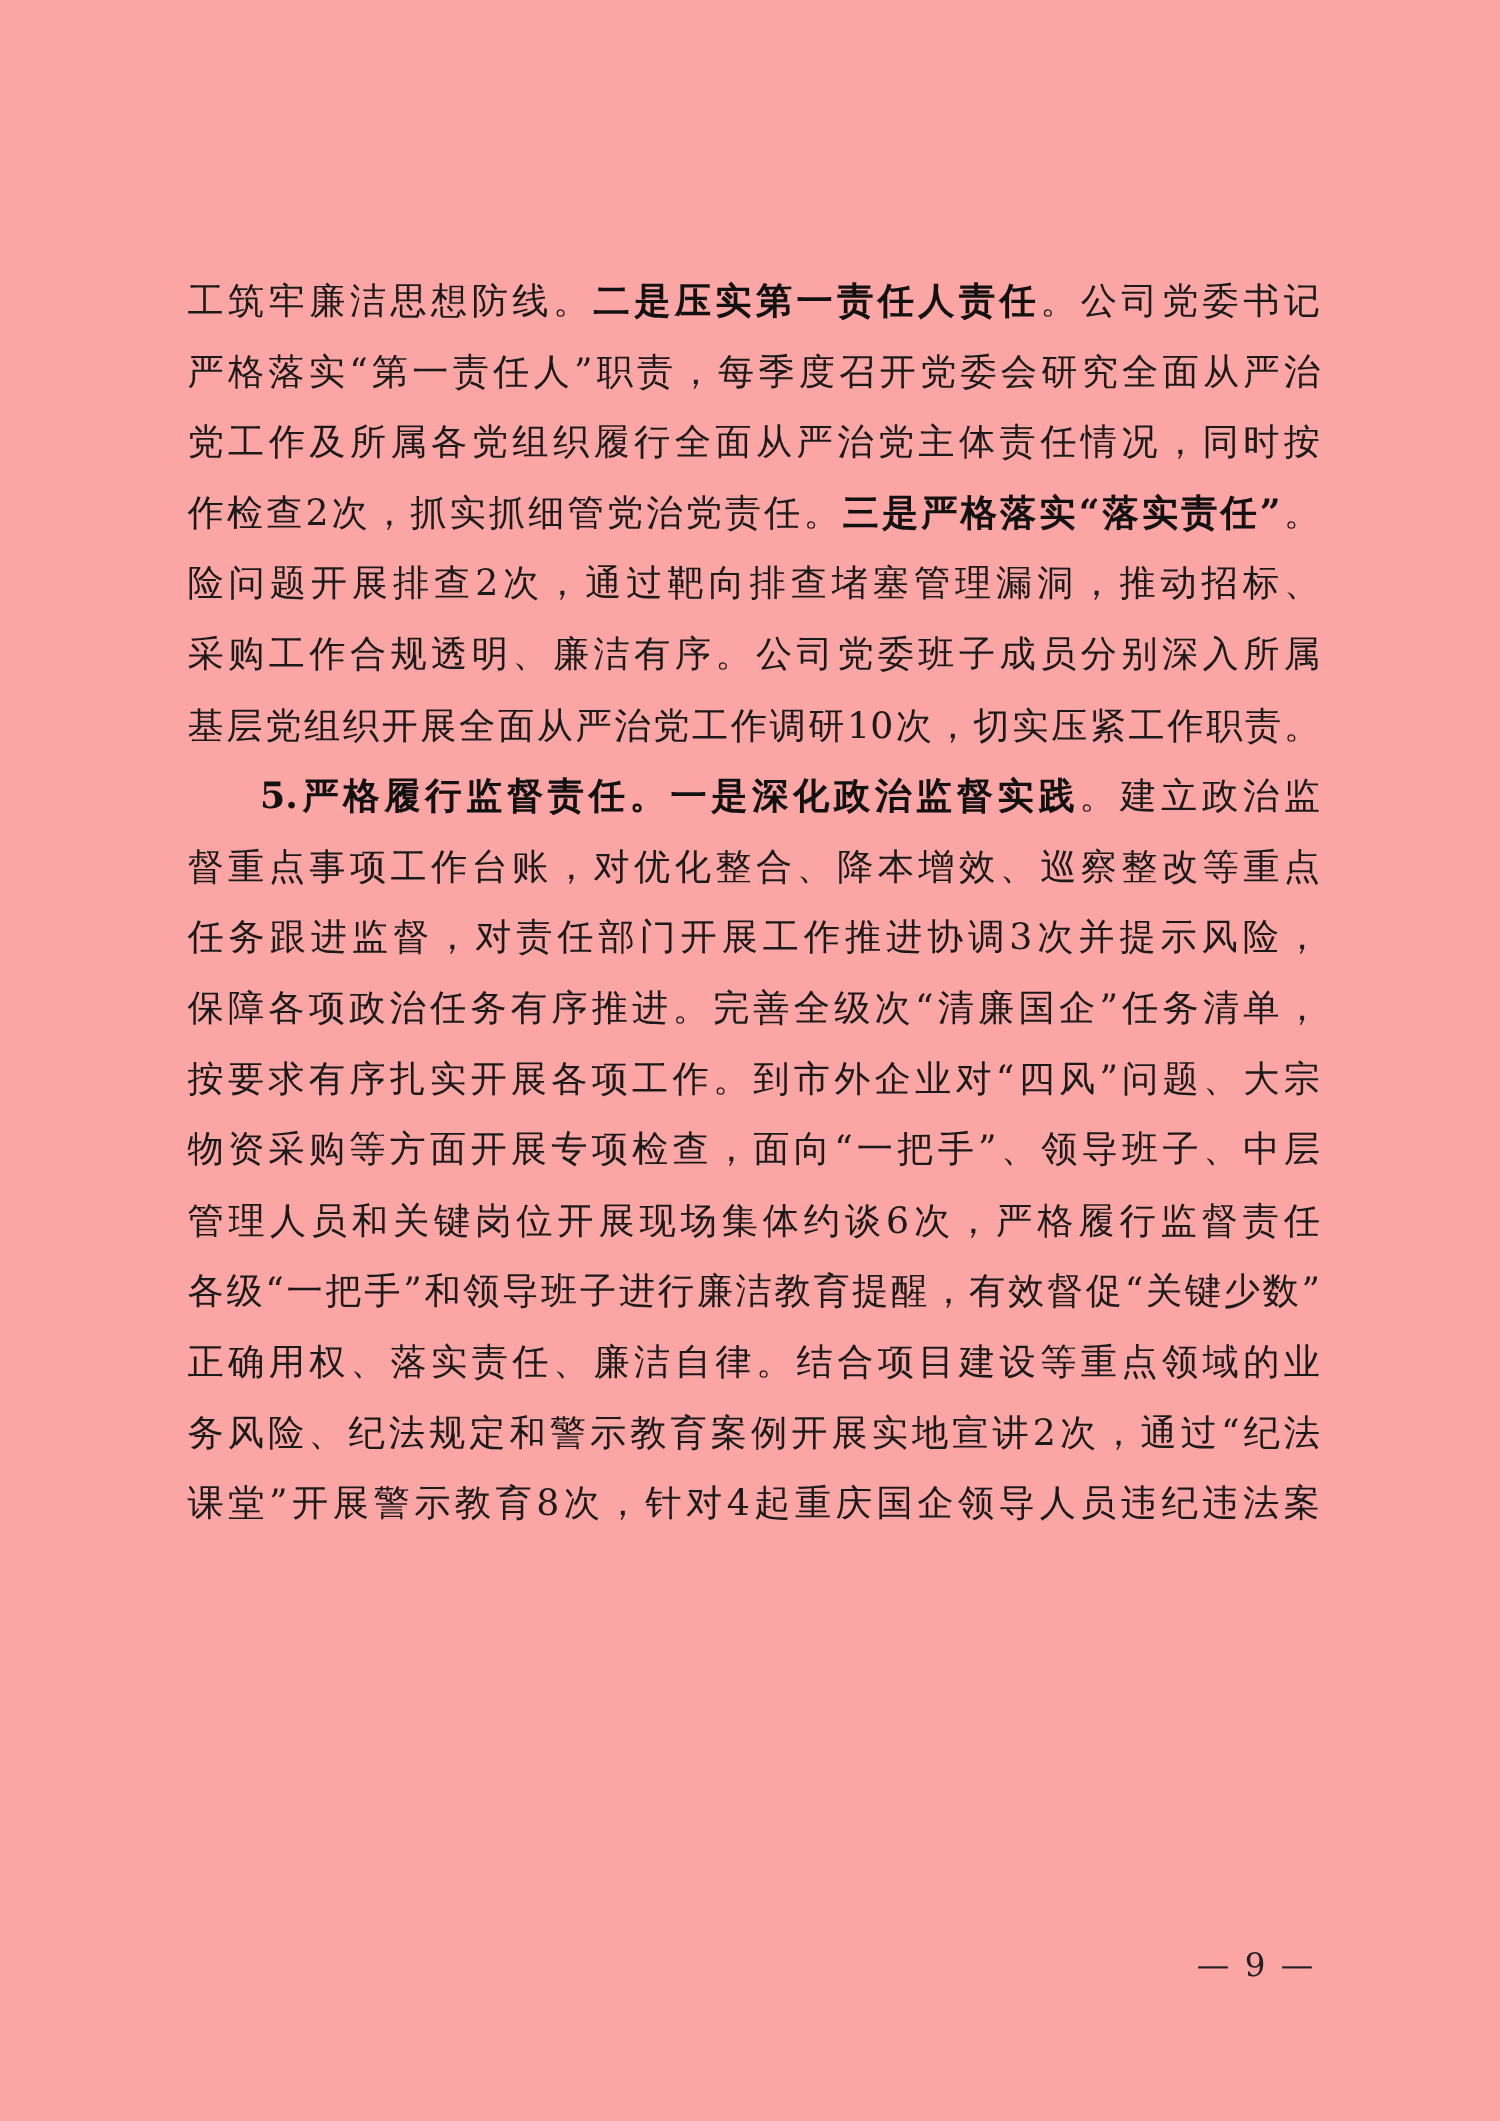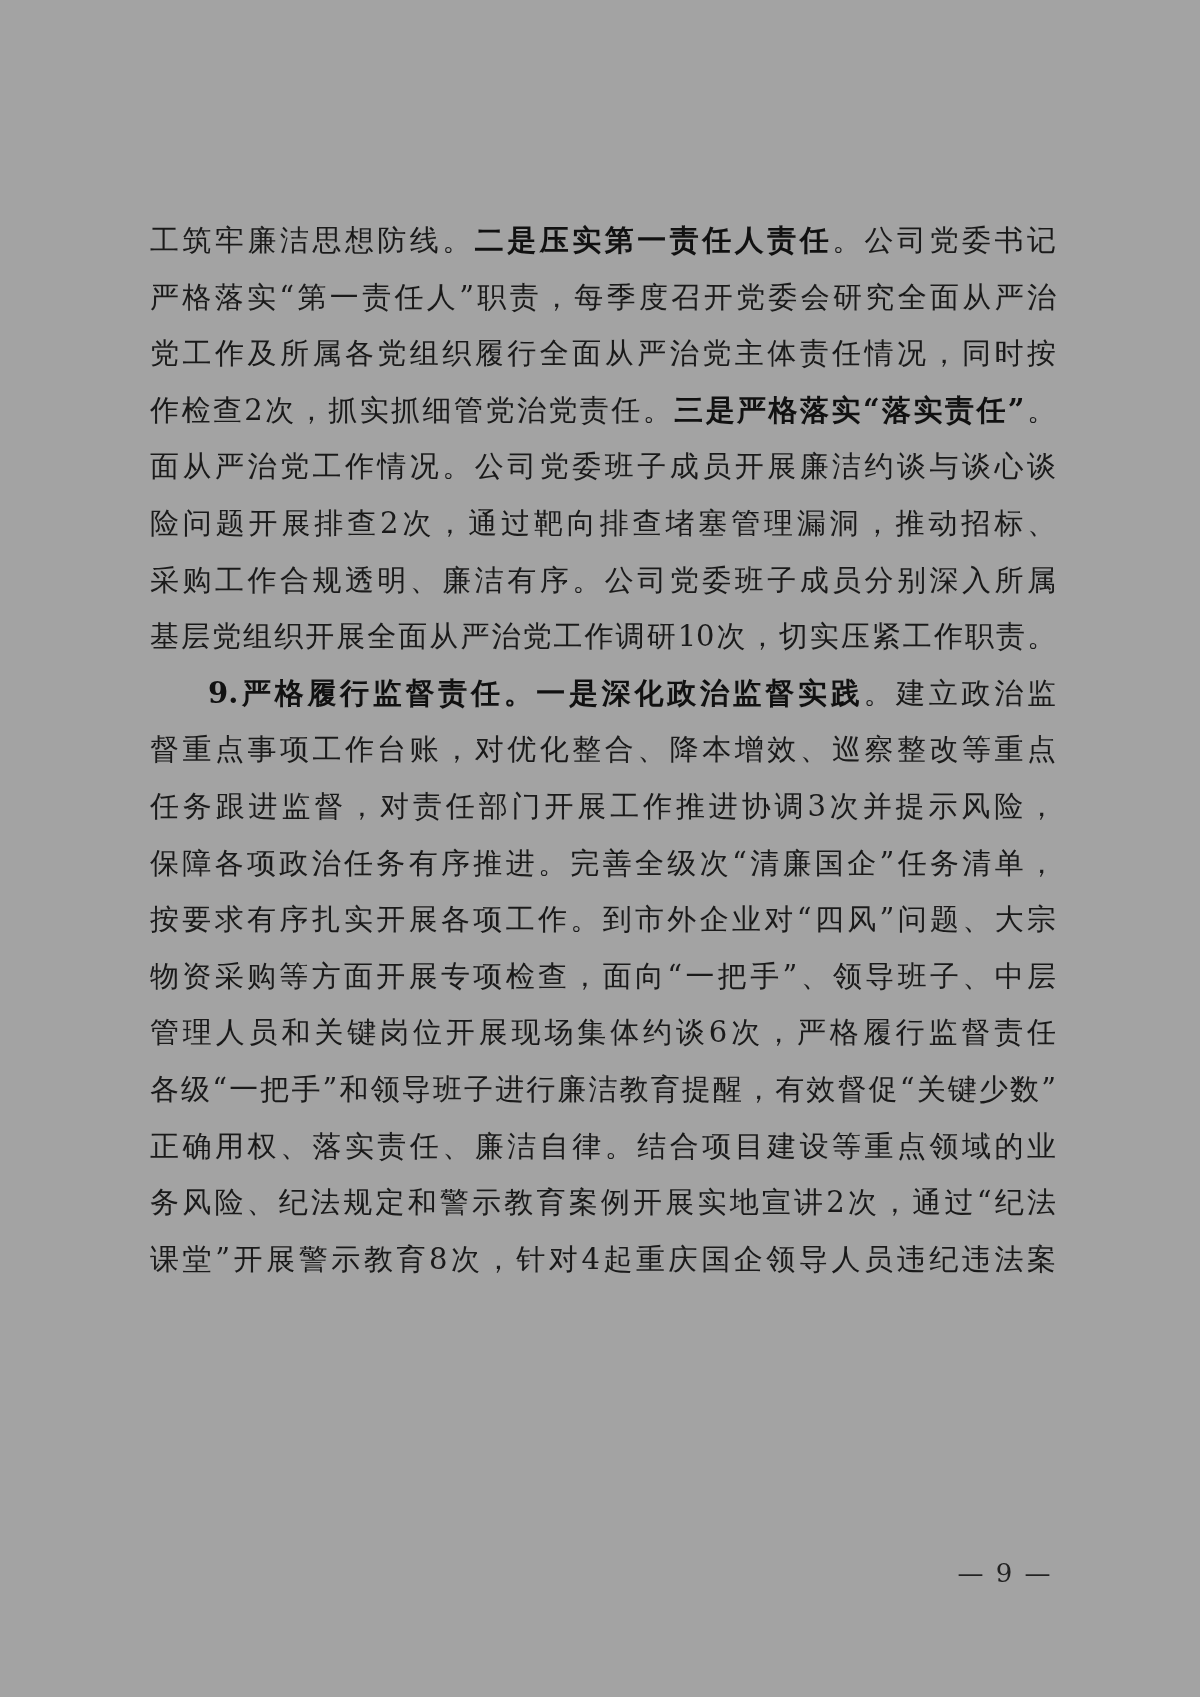--- a/index.html
+++ b/index.html
@@ -13,21 +13,21 @@
       position: relative;
       overflow: hidden;
       font-family: "DejaVu Serif", "Liberation Serif", serif;
       color: #1a1a1a;
     }
     .page {
       position: absolute;
       left: 0; top: 0;
       width: 1200px;
       height: 1697px;
-      background: #a3a3a3;
+      background: #fca5a5;
     }
     .body-text {
       position: absolute;
       left: 150px;
       top: 218px;
       width: 906px;
     }
     .line {
       height: 56.6px;
       line-height: 44px;
@@ -59,25 +59,24 @@
   </style>
 </head>
 <body>
 
 <div class="page">
   <div class="body-text" id="body-text">
       <div class="line"><span>工筑牢廉洁思想防线。</span><span class="b">二是压实第一责任人责任</span><span>。公司党委书记</span></div>
       <div class="line"><span>严格落实“第一责任人”职责，每季度召开党委会研究全面从严治</span></div>
       <div class="line"><span>党工作及所属各党组织履行全面从严治党主体责任情况，同时按</span></div>
       <div class="line"><span>作检查2次，抓实抓细管党治党责任。</span><span class="b">三是严格落实“落实责任”</span><span>。</span></div>
-      <div class="line"><span>面从严治党工作情况。公司党委班子成员开展廉洁约谈与谈心谈</span></div>
       <div class="line"><span>险问题开展排查2次，通过靶向排查堵塞管理漏洞，推动招标、</span></div>
       <div class="line"><span>采购工作合规透明、廉洁有序。公司党委班子成员分别深入所属</span></div>
       <div class="line"><span>基层党组织开展全面从严治党工作调研10次，切实压紧工作职责。</span></div>
-      <div class="line indent"><span class="b">9.严格履行监督责任。一是深化政治监督实践</span><span>。建立政治监</span></div>
+      <div class="line indent"><span class="b">5.严格履行监督责任。一是深化政治监督实践</span><span>。建立政治监</span></div>
       <div class="line"><span>督重点事项工作台账，对优化整合、降本增效、巡察整改等重点</span></div>
       <div class="line"><span>任务跟进监督，对责任部门开展工作推进协调3次并提示风险，</span></div>
       <div class="line"><span>保障各项政治任务有序推进。完善全级次“清廉国企”任务清单，</span></div>
       <div class="line"><span>按要求有序扎实开展各项工作。到市外企业对“四风”问题、大宗</span></div>
       <div class="line"><span>物资采购等方面开展专项检查，面向“一把手”、领导班子、中层</span></div>
       <div class="line"><span>管理人员和关键岗位开展现场集体约谈6次，严格履行监督责任</span></div>
       <div class="line"><span>各级“一把手”和领导班子进行廉洁教育提醒，有效督促“关键少数”</span></div>
       <div class="line"><span>正确用权、落实责任、廉洁自律。结合项目建设等重点领域的业</span></div>
       <div class="line"><span>务风险、纪法规定和警示教育案例开展实地宣讲2次，通过“纪法</span></div>
       <div class="line"><span>课堂”开展警示教育8次，针对4起重庆国企领导人员违纪违法案</span></div>

